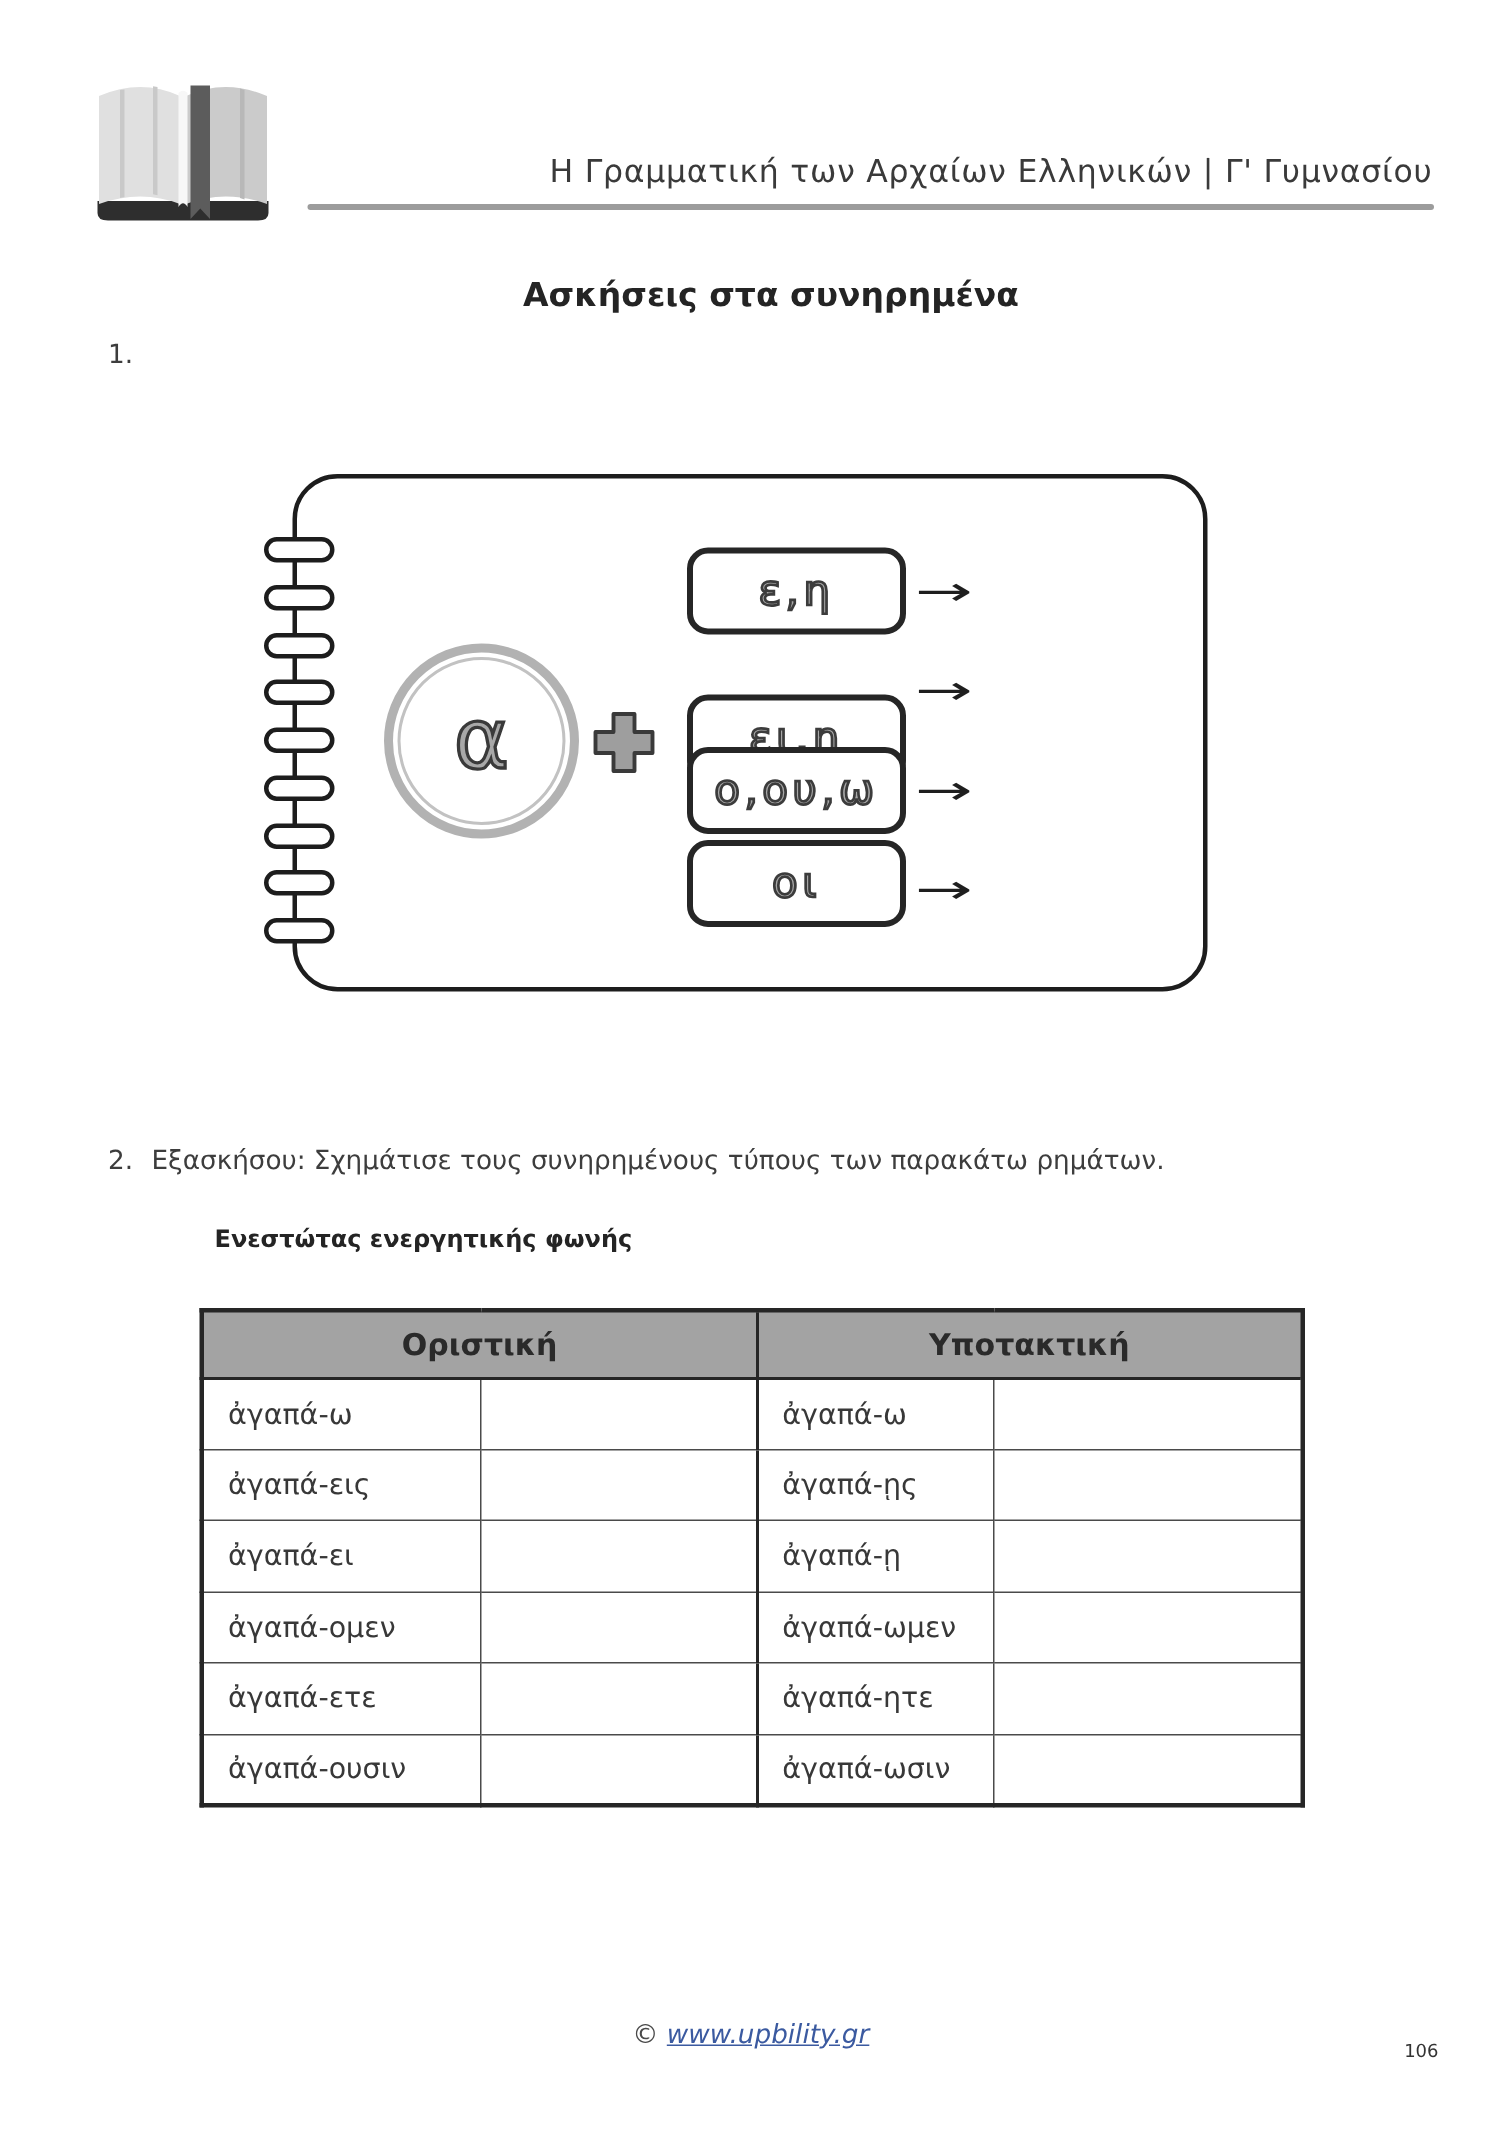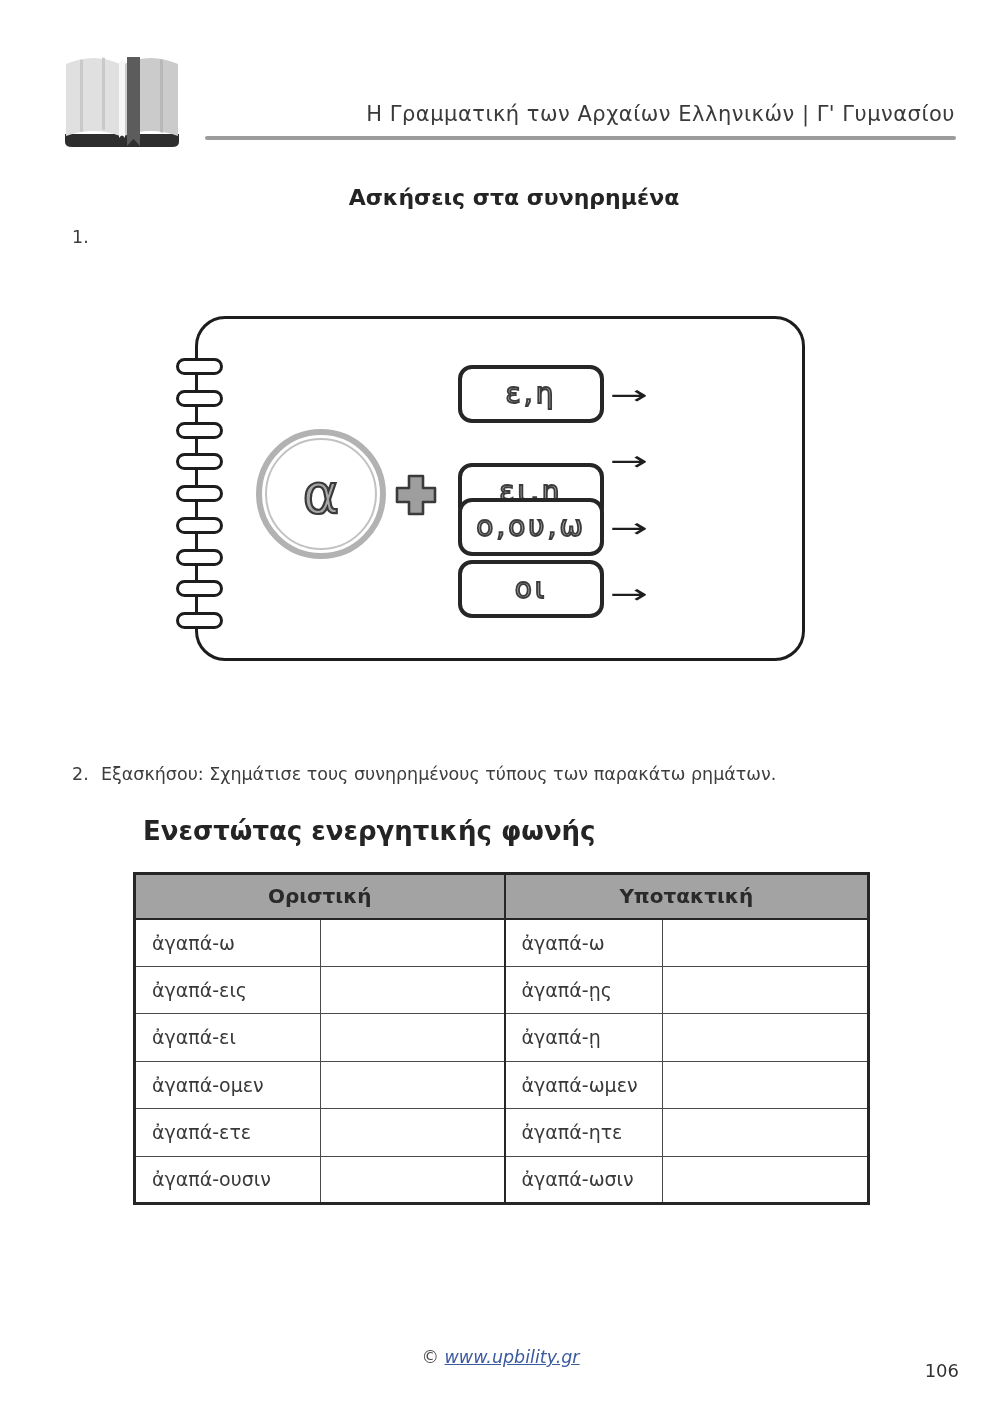--- a/index.html
+++ b/index.html
@@ -54,21 +54,21 @@
     font-size: 17.5px;
     color: #3d3d3d;
   }
   .exercise-line .num { min-width: 29px; }
   .exercise-1 { top: 227px; }
   .exercise-2 { top: 764px; }
   .section-heading {
     position: absolute;
     left: 143px;
     top: 816px;
-    font-size: 26px;
+    font-size: 16px;
     font-weight: bold;
     color: #242424;
   }
 
   
   .notebook {
     position: absolute;
     left: 195px;
     top: 316px;
     width: 610px;
@@ -196,21 +196,21 @@
   .footer .copy { color: #4a4a4a; font-style: italic; }
   .footer a {
     color: #3b5aa0;
     font-style: italic;
     text-decoration: underline;
   }
   .page-number {
     position: absolute;
     right: 42px;
     top: 1360px;
-    font-size: 18px;
+    font-size: 12px;
     color: #333333;
   }
 </style>
 </head>
 <body>
 
 <div class="page">
 
   <div class="book-icon">
     <svg width="132" height="108" viewBox="0 0 132 108">

